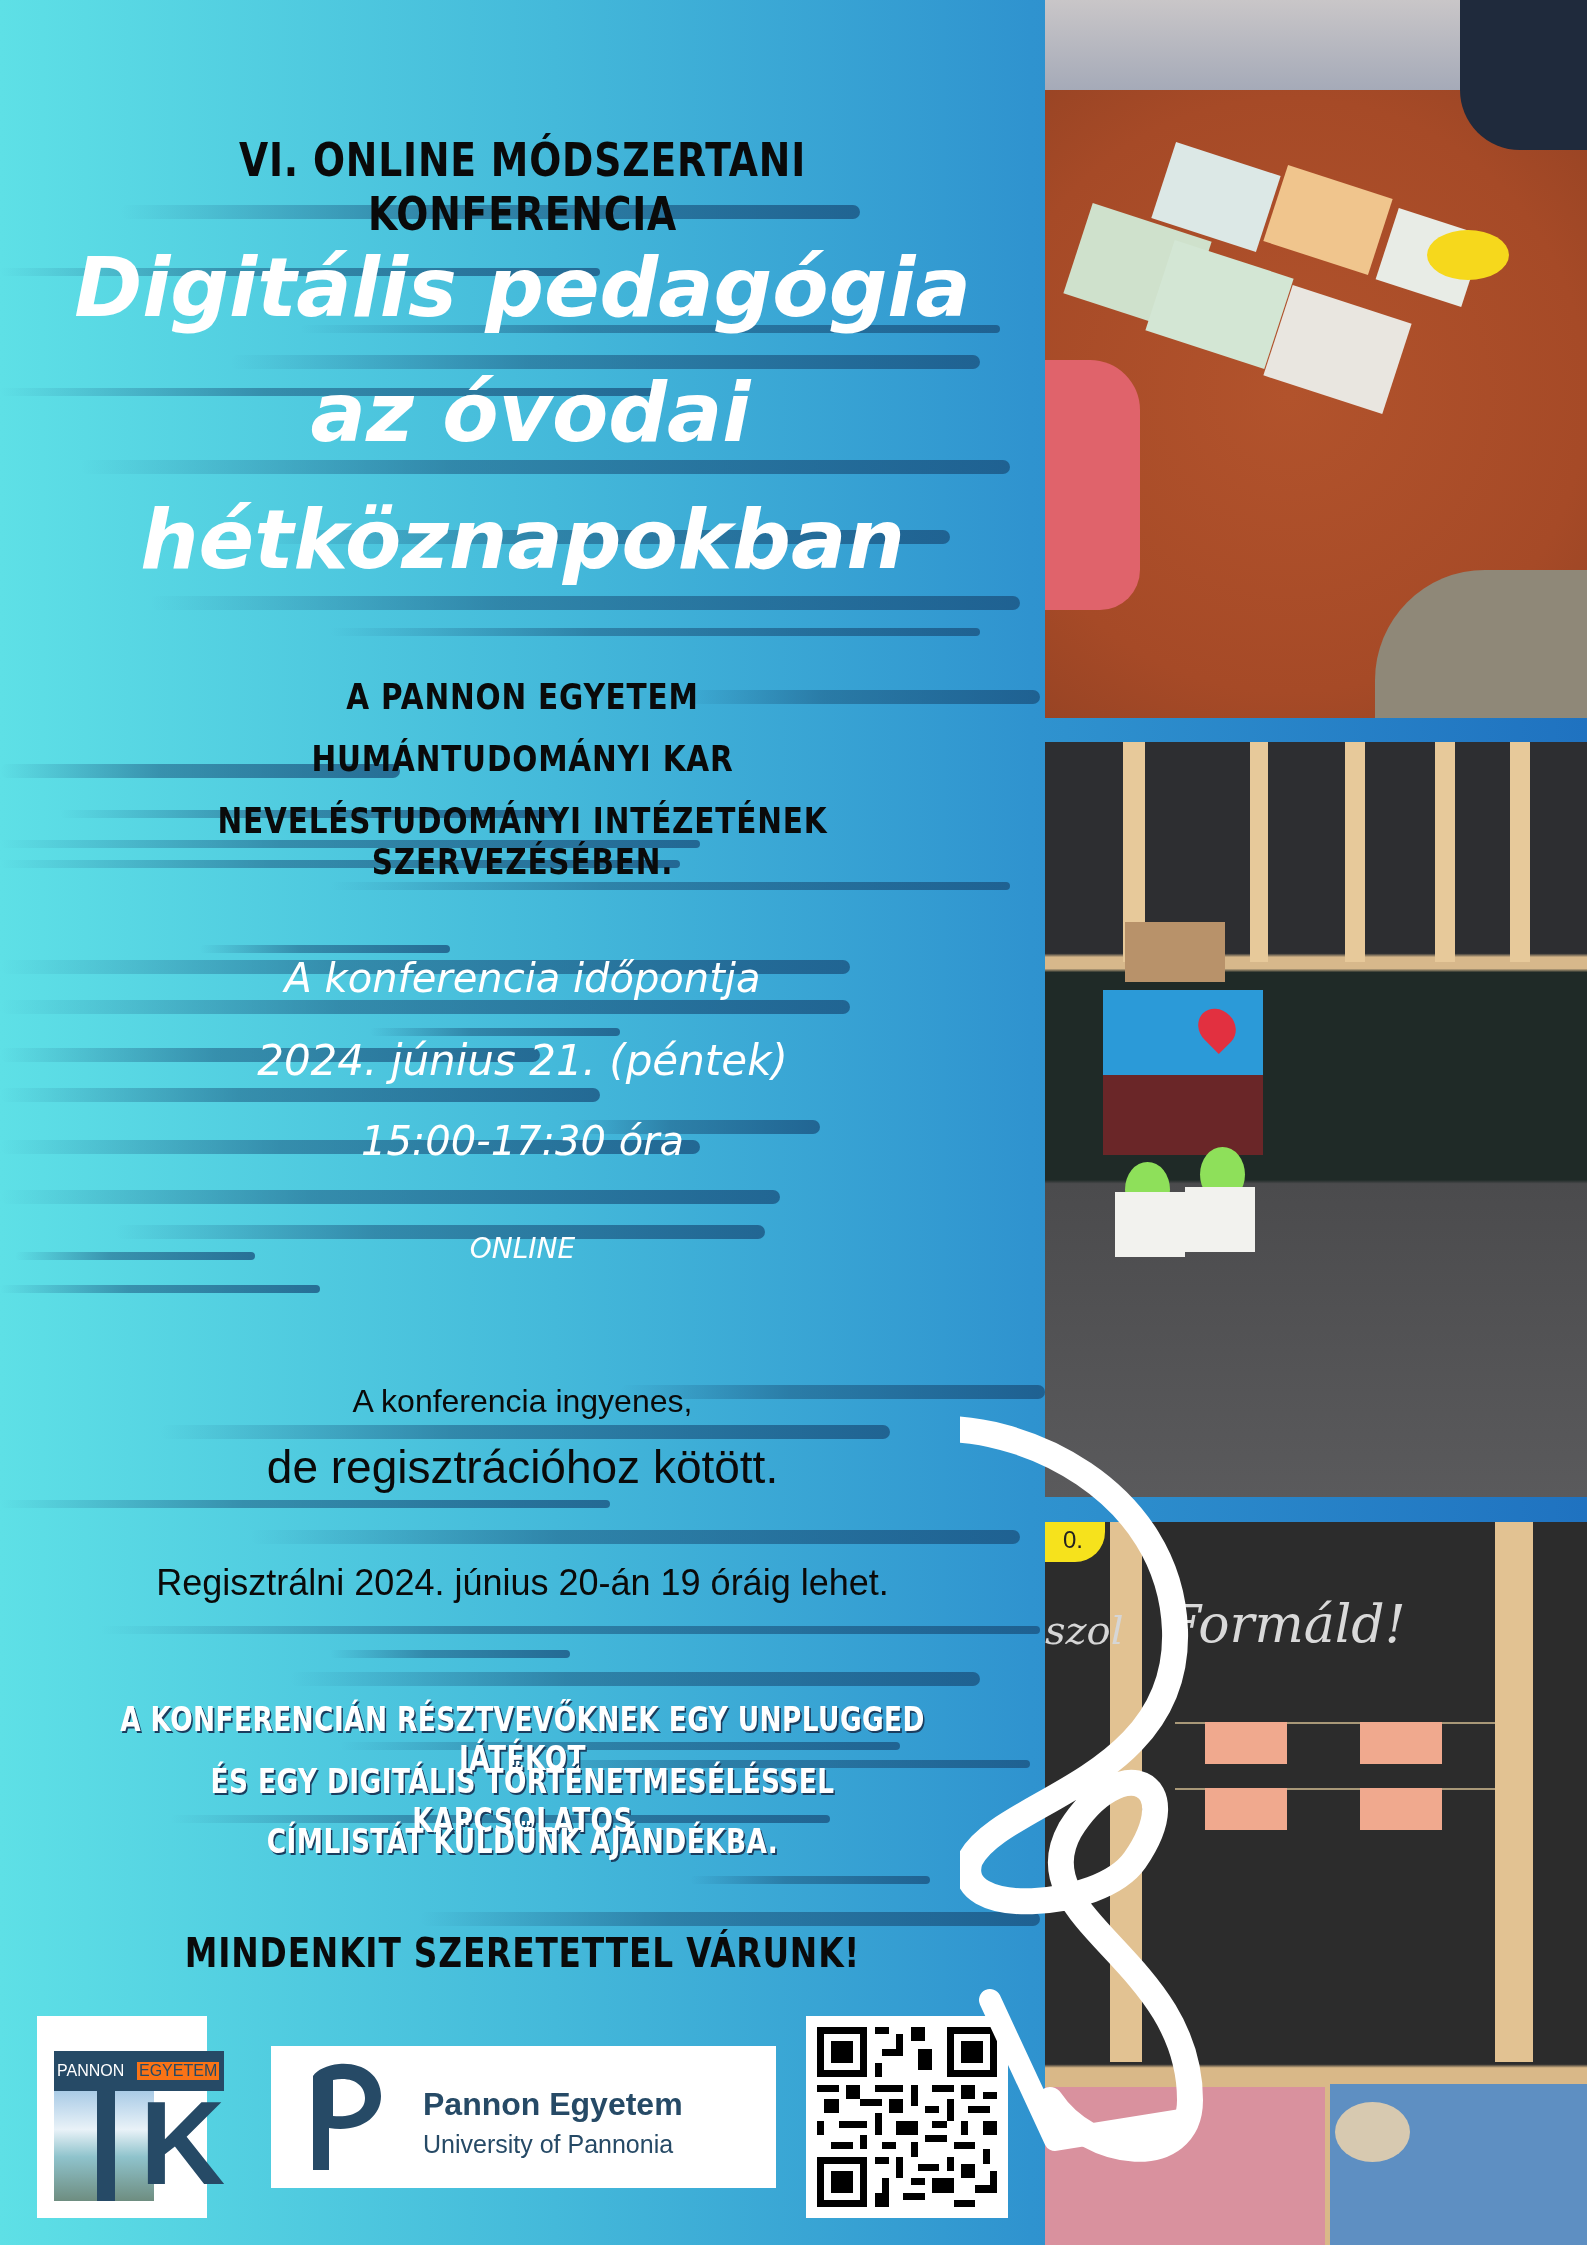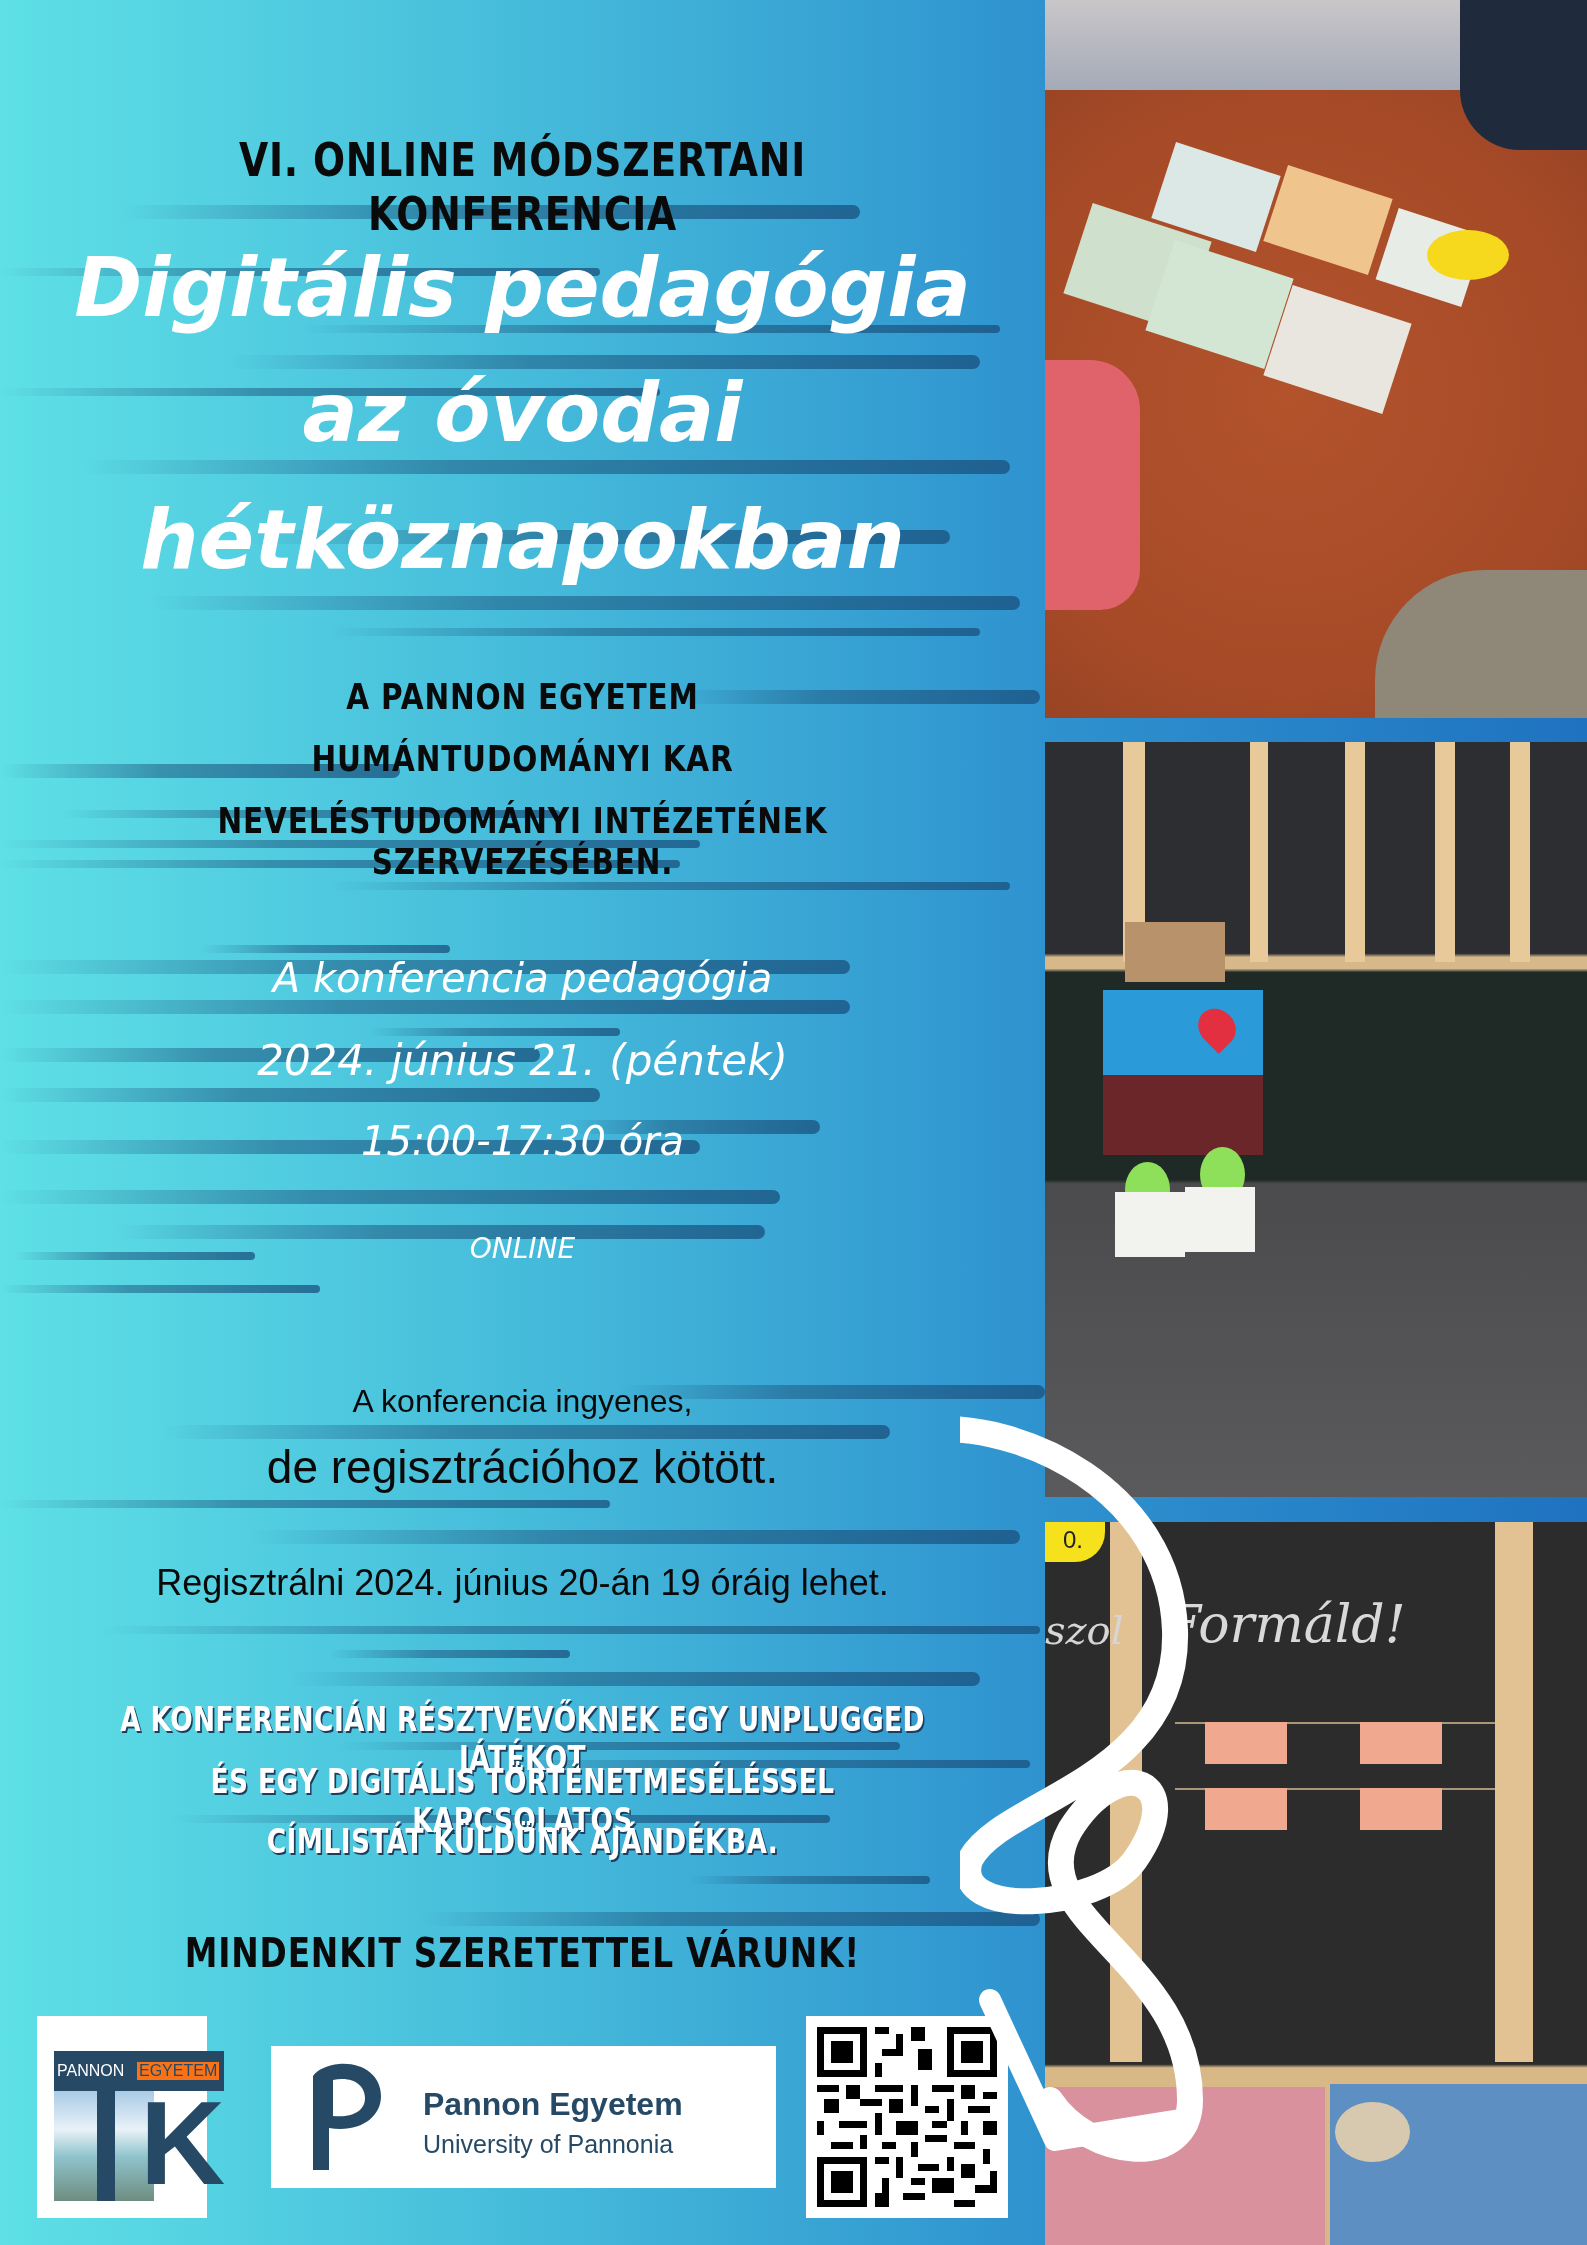--- a/index.html
+++ b/index.html
@@ -60,28 +60,28 @@
   <div class="streak thin" style="left:340px; top:1742px; width:560px;"></div>
   <div class="streak thin" style="left:500px; top:1760px; width:530px;"></div>
   <div class="streak thin" style="left:170px; top:1815px; width:660px;"></div>
   <div class="streak thin" style="left:690px; top:1876px; width:240px;"></div>
   <div class="streak" style="left:420px; top:1912px; width:620px;"></div>
 </div>
 
 <div class="txt stamp" style="top:133px; font-size:46px;">VI. ONLINE MÓDSZERTANI KONFERENCIA</div>
 
 <div class="txt hand" style="top:240px; font-size:82px;">Digitális pedagógia</div>
-<div class="txt hand" style="top:365px; font-size:82px;">az óvodai</div>
+<div class="txt hand" style="top:365px; font-size:82px;padding-left:8px;">az óvodai</div>
 <div class="txt hand" style="top:492px; font-size:82px;">hétköznapokban</div>
 
 <div class="txt stamp" style="top:676px; font-size:36px;">A PANNON EGYETEM</div>
 <div class="txt stamp" style="top:738px; font-size:36px;">HUMÁNTUDOMÁNYI KAR</div>
 <div class="txt stamp" style="top:800px; font-size:36px;">NEVELÉSTUDOMÁNYI INTÉZETÉNEK SZERVEZÉSÉBEN.</div>
 
-<div class="txt hand" style="top:955px; font-size:40px; font-weight:normal;">A konferencia pedagógia</div>
+<div class="txt hand" style="top:955px; font-size:40px; font-weight:normal;">A konferencia időpontja</div>
 <div class="txt hand" style="top:1036px; font-size:42px; font-weight:normal;">2024. június 21. (péntek)</div>
 <div class="txt hand" style="top:1118px; font-size:40px; font-weight:normal;">15:00-17:30 óra</div>
 <div class="txt hand" style="top:1232px; font-size:28px; font-weight:normal;">ONLINE</div>
 
 <div class="txt plain" style="top:1383px; font-size:32px;">A konferencia ingyenes,</div>
 <div class="txt plain" style="top:1440px; font-size:46px;">de regisztrációhoz kötött.</div>
 <div class="txt plain" style="top:1562px; font-size:36px;">Regisztrálni 2024. június 20-án 19 óráig lehet.</div>
 
 <div class="txt whitestamp" style="top:1700px; font-size:33px;">A KONFERENCIÁN RÉSZTVEVŐKNEK  EGY UNPLUGGED JÁTÉKOT</div>
 <div class="txt whitestamp" style="top:1762px; font-size:33px;">ÉS EGY DIGITÁLIS TÖRTÉNETMESÉLÉSSEL KAPCSOLATOS</div>

